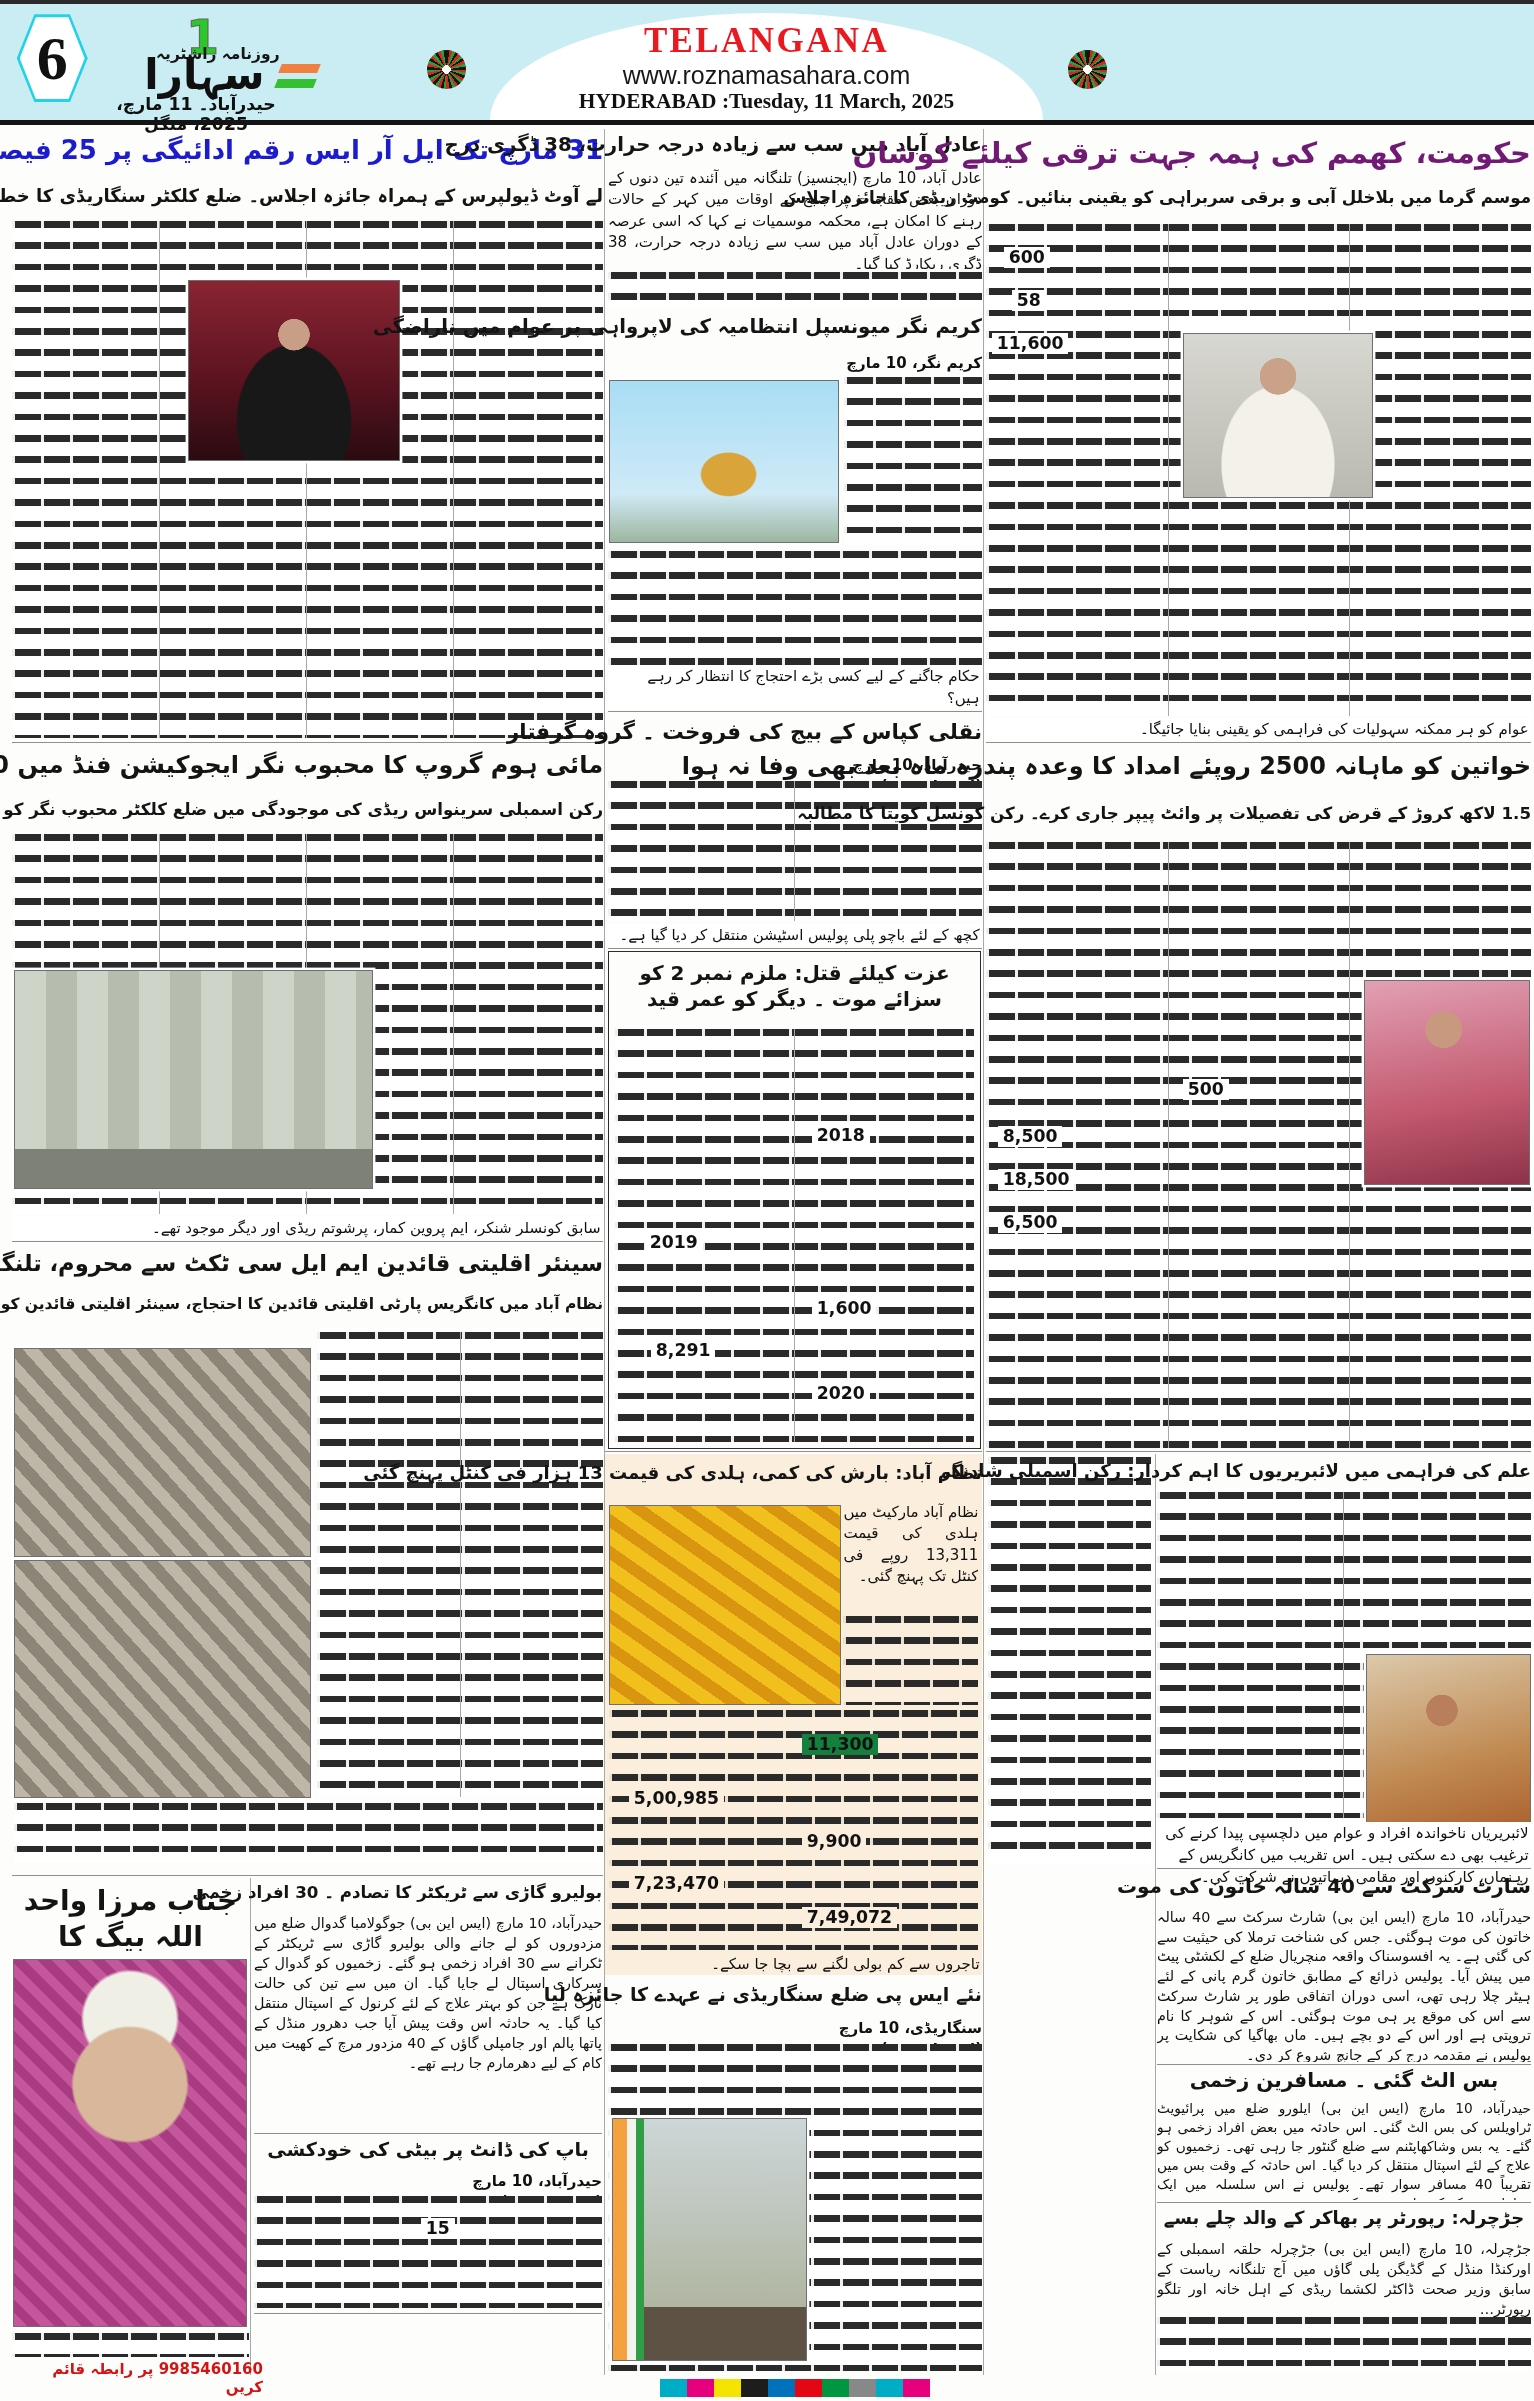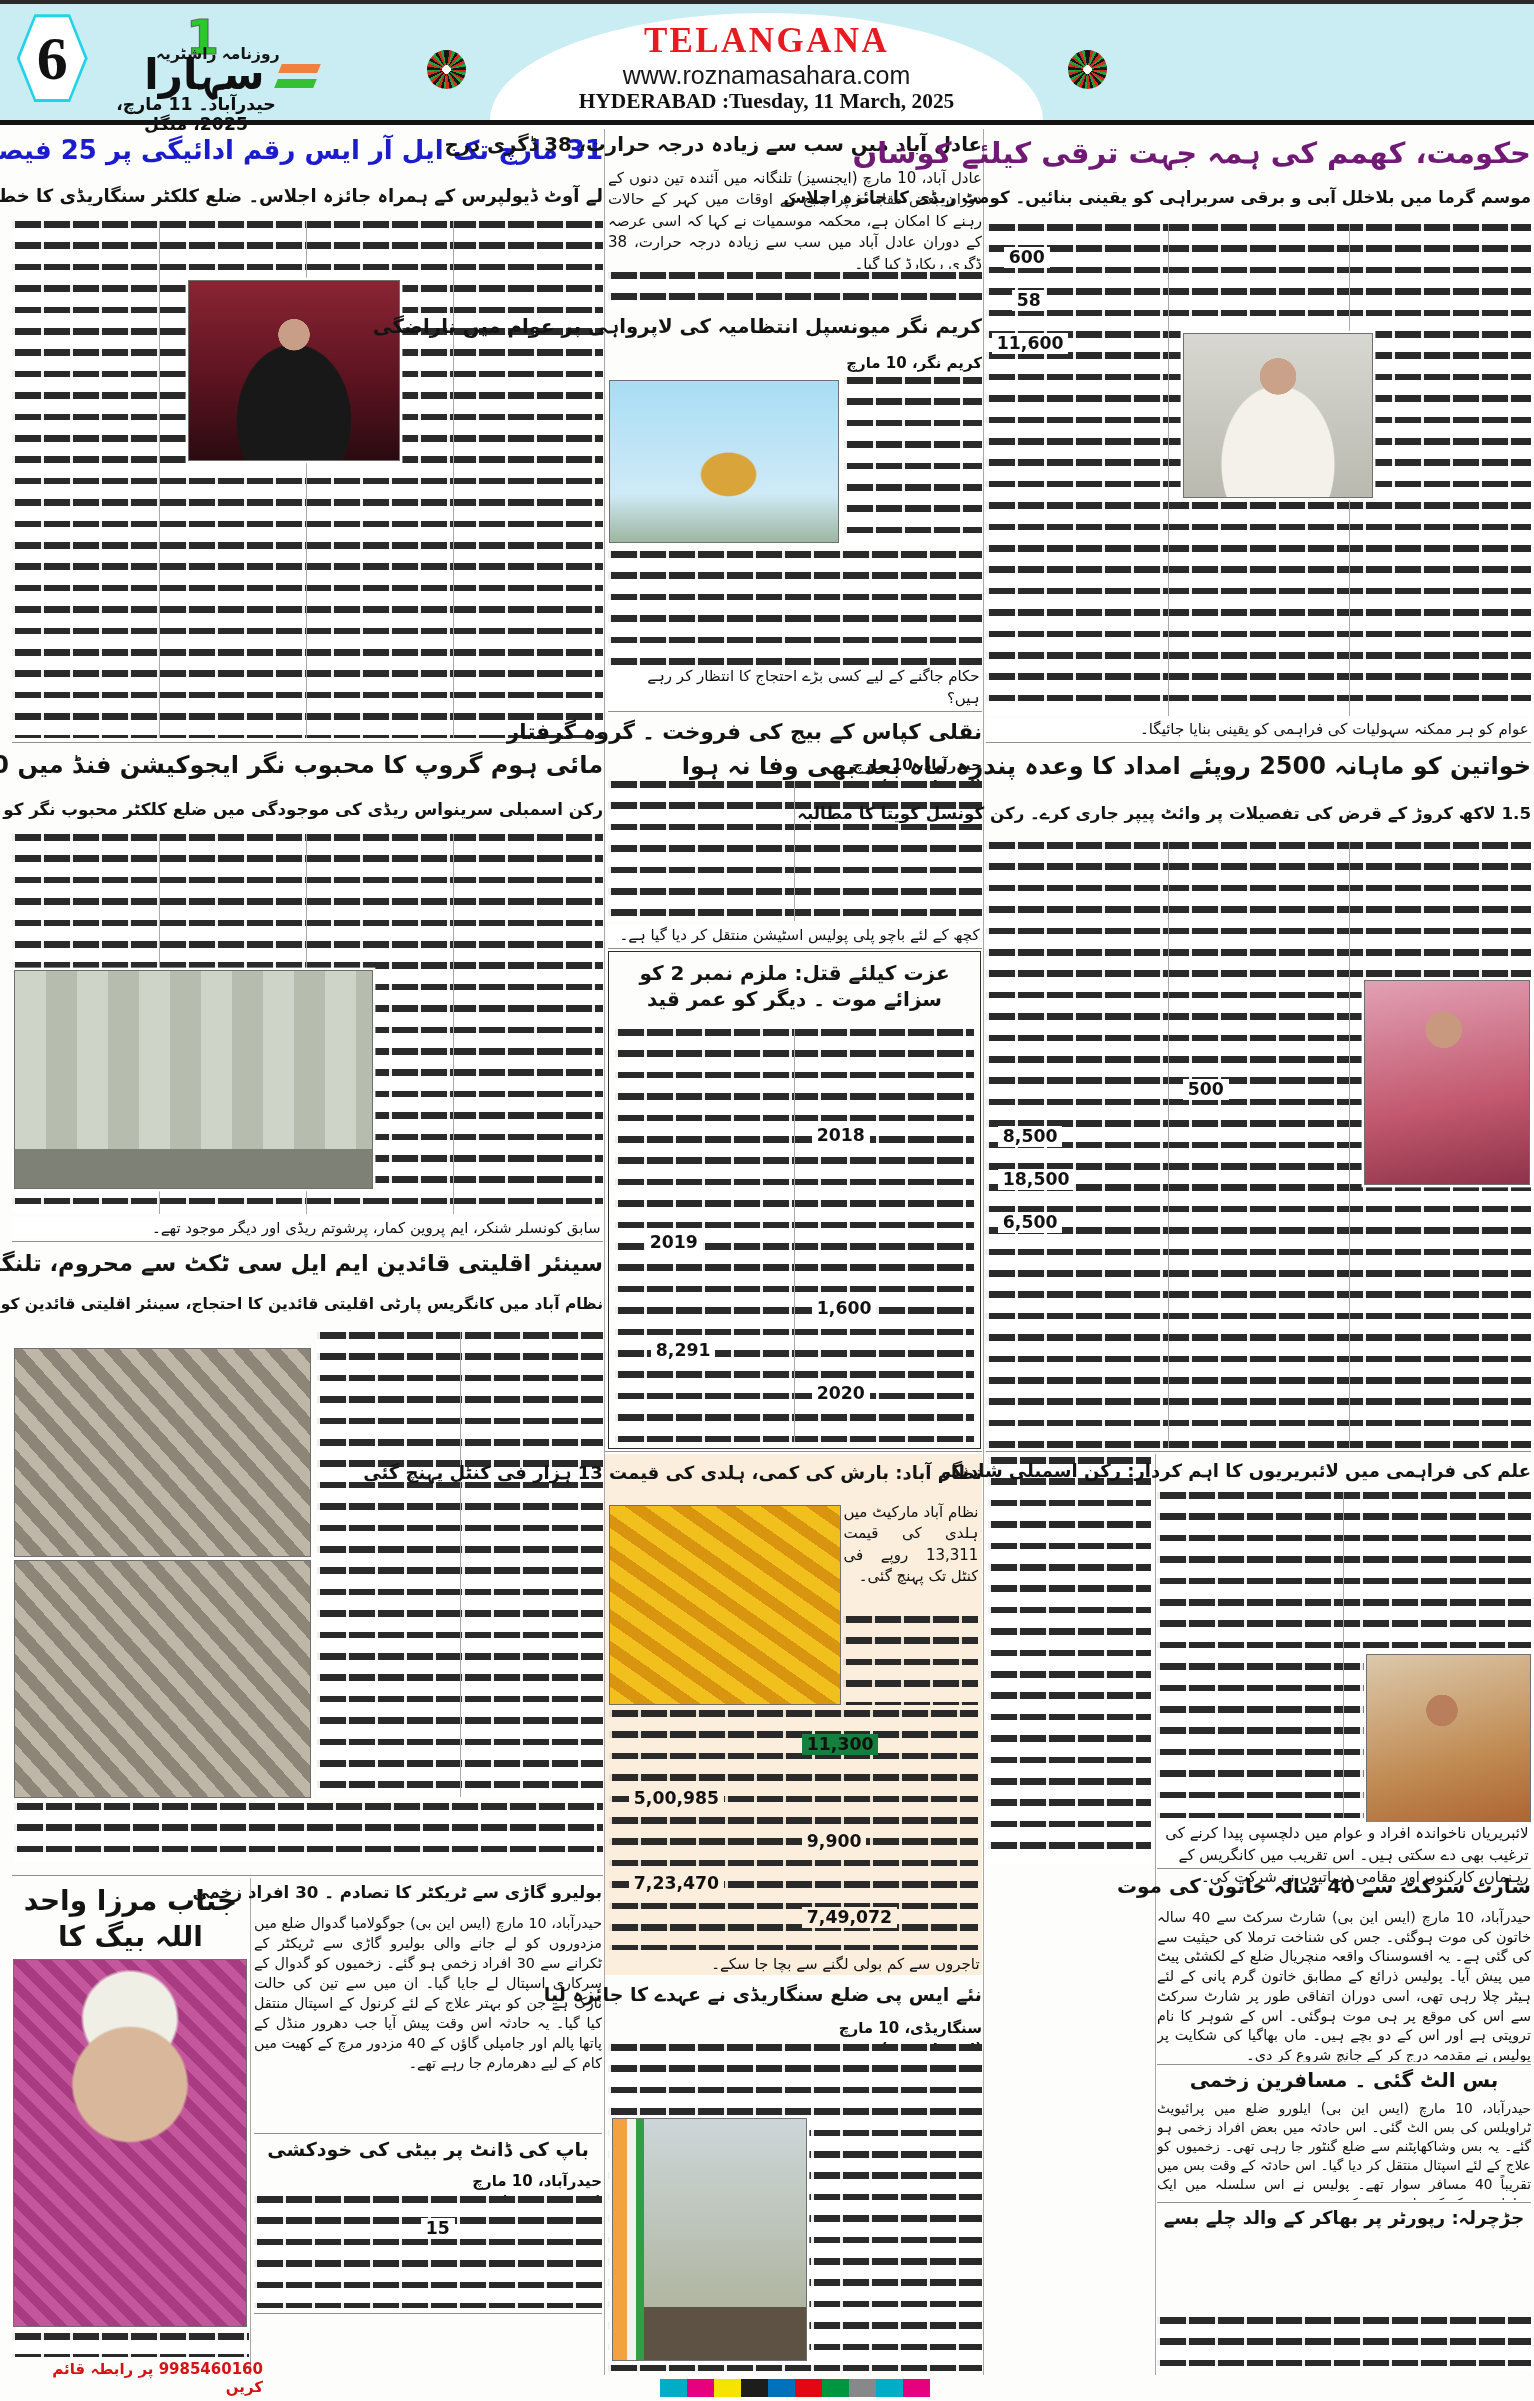--- a/index.html
+++ b/index.html
@@ -274,20 +274,21 @@
     <div class="body-txt" style="left:0;right:0;top:37px;bottom:1.2px;font-size:14.3px;line-height:19.7px;">حیدرآباد، 10 مارچ (ایس این بی) شارٹ سرکٹ سے 40 سالہ خاتون کی موت ہوگئی۔ جس کی شناخت ترملا کی حیثیت سے کی گئی ہے۔ یہ افسوسناک واقعہ منچریال ضلع کے لکشٹی پیٹ میں پیش آیا۔ پولیس ذرائع کے مطابق خاتون گرم پانی کے لئے ہیٹر چلا رہی تھی، اسی دوران اتفاقی طور پر شارٹ سرکٹ سے اس کی موقع پر ہی موت ہوگئی۔ اس کے شوہر کا نام تروپتی ہے اور اس کے دو بچے ہیں۔ ماں بھاگیا کی شکایت پر پولیس نے مقدمہ درج کر کے جانچ شروع کر دی۔</div>
   </div>
 
   <div class="art" style="left:1157px;top:2066px;width:374px;height:135px;">
     <div class="hl" style="top:1.2px;font-size:20px;">بس الٹ گئی ۔ مسافرین زخمی</div>
     <div class="body-txt" style="left:0;right:0;top:33px;bottom:1.2px;font-size:13.7px;line-height:19px;">حیدرآباد، 10 مارچ (ایس این بی) ایلورو ضلع میں پرائیویٹ ٹراویلس کی بس الٹ گئی۔ اس حادثہ میں بعض افراد زخمی ہو گئے۔ یہ بس وشاکھاپٹنم سے ضلع گنٹور جا رہی تھی۔ زخمیوں کو علاج کے لئے اسپتال منتقل کر دیا گیا۔ اس حادثہ کے وقت بس میں تقریباً 40 مسافر سوار تھے۔ پولیس نے اس سلسلہ میں ایک معاملہ درج کر کے جانچ شروع کر دی۔</div>
   </div>
 
   <div class="art" style="left:1157px;top:2204px;width:374px;height:169px;">
     <div class="hl" style="top:2.4px;font-size:18px;">جڑچرلہ: رپورٹر پر بھاکر کے والد چلے بسے</div>
+    <div class="body-txt" style="left:0;right:0;top:35px;bottom:1.2px;font-size:14.3px;line-height:20px;">جڑچرلہ، 10 مارچ (ایس این بی) جڑچرلہ حلقہ اسمبلی کے اورکنڈا منڈل کے گڈیگن پلی گاؤں میں آج تلنگانہ ریاست کے سابق وزیر صحت ڈاکٹر لکشما ریڈی کے اہل خانہ اور تلگو رپورٹر…</div>
     <div class="greek" style="left:0;right:0;top:113px;bottom:2.4px;"></div>
   </div>
 
   <div class="art" style="left:12px;top:1878px;width:237px;height:499px;">
     <div class="hl wrap" style="top:4.8px;font-size:28px;">جناب مرزا واحد اللہ بیگ کا انتقال</div>
     <div class="photo ph-obit" style="left:1.2px;top:81px;width:232px;height:366px;"></div>
     <div class="greek" style="left:0;right:0;top:455px;bottom:20px;"></div>
   </div>
 
   <div class="art" style="left:254px;top:1881px;width:348px;height:249px;">

